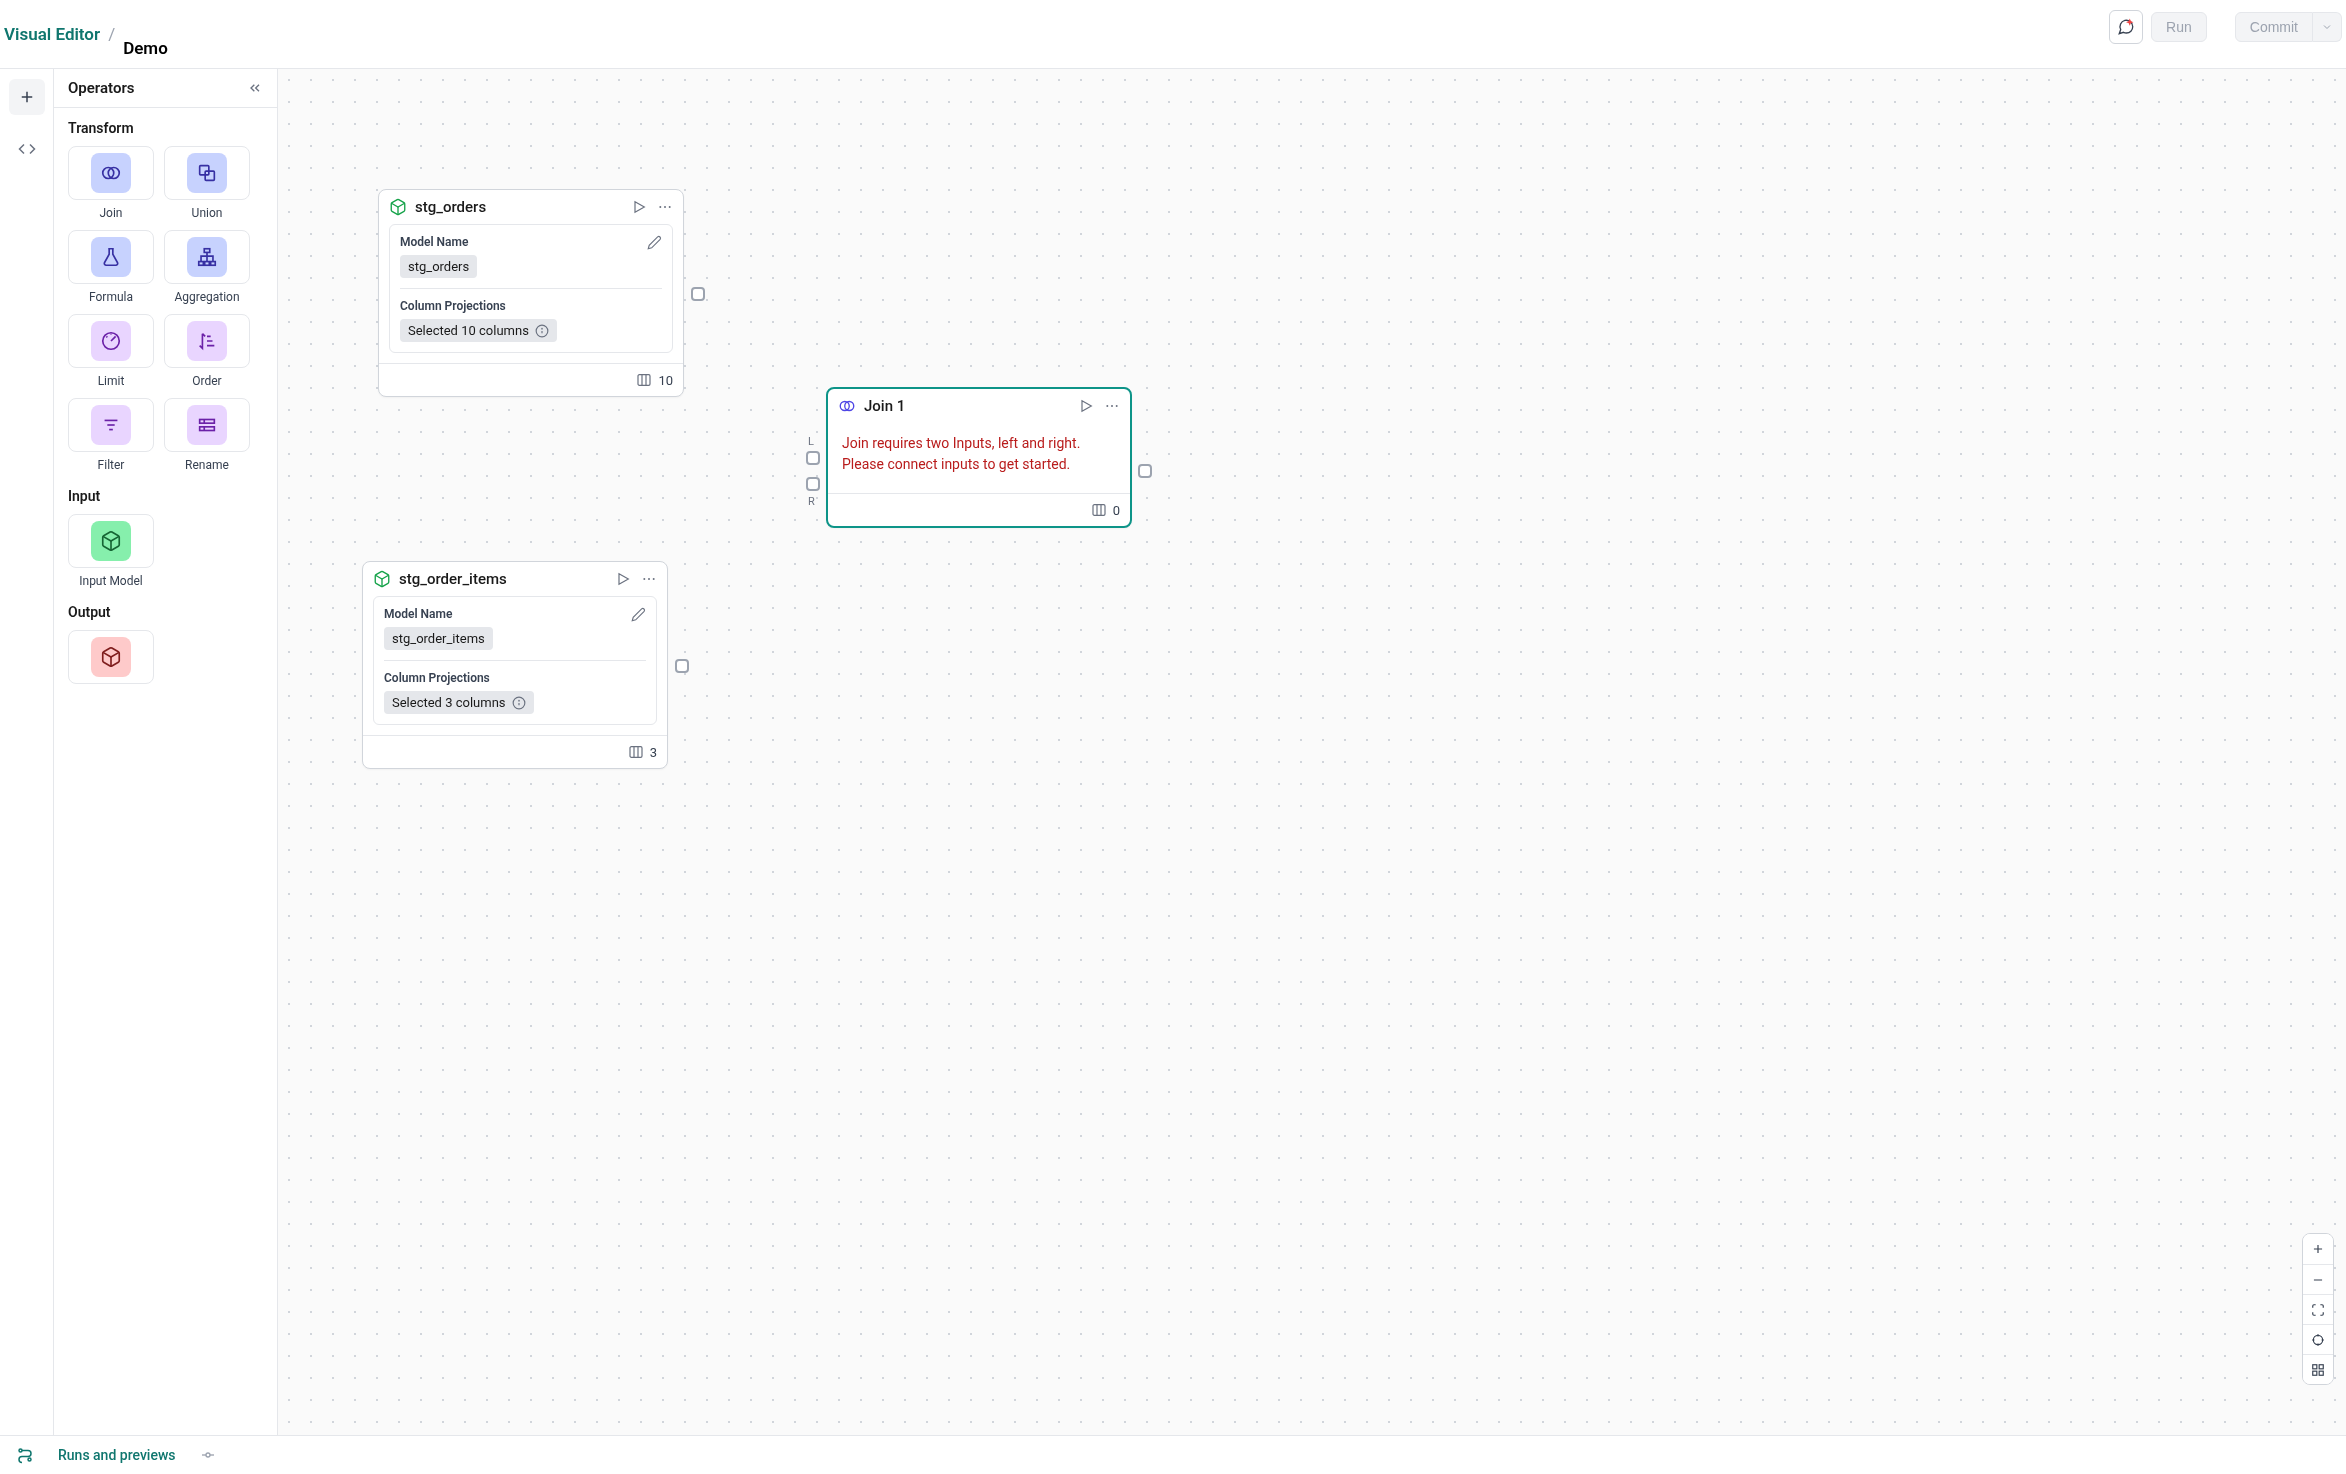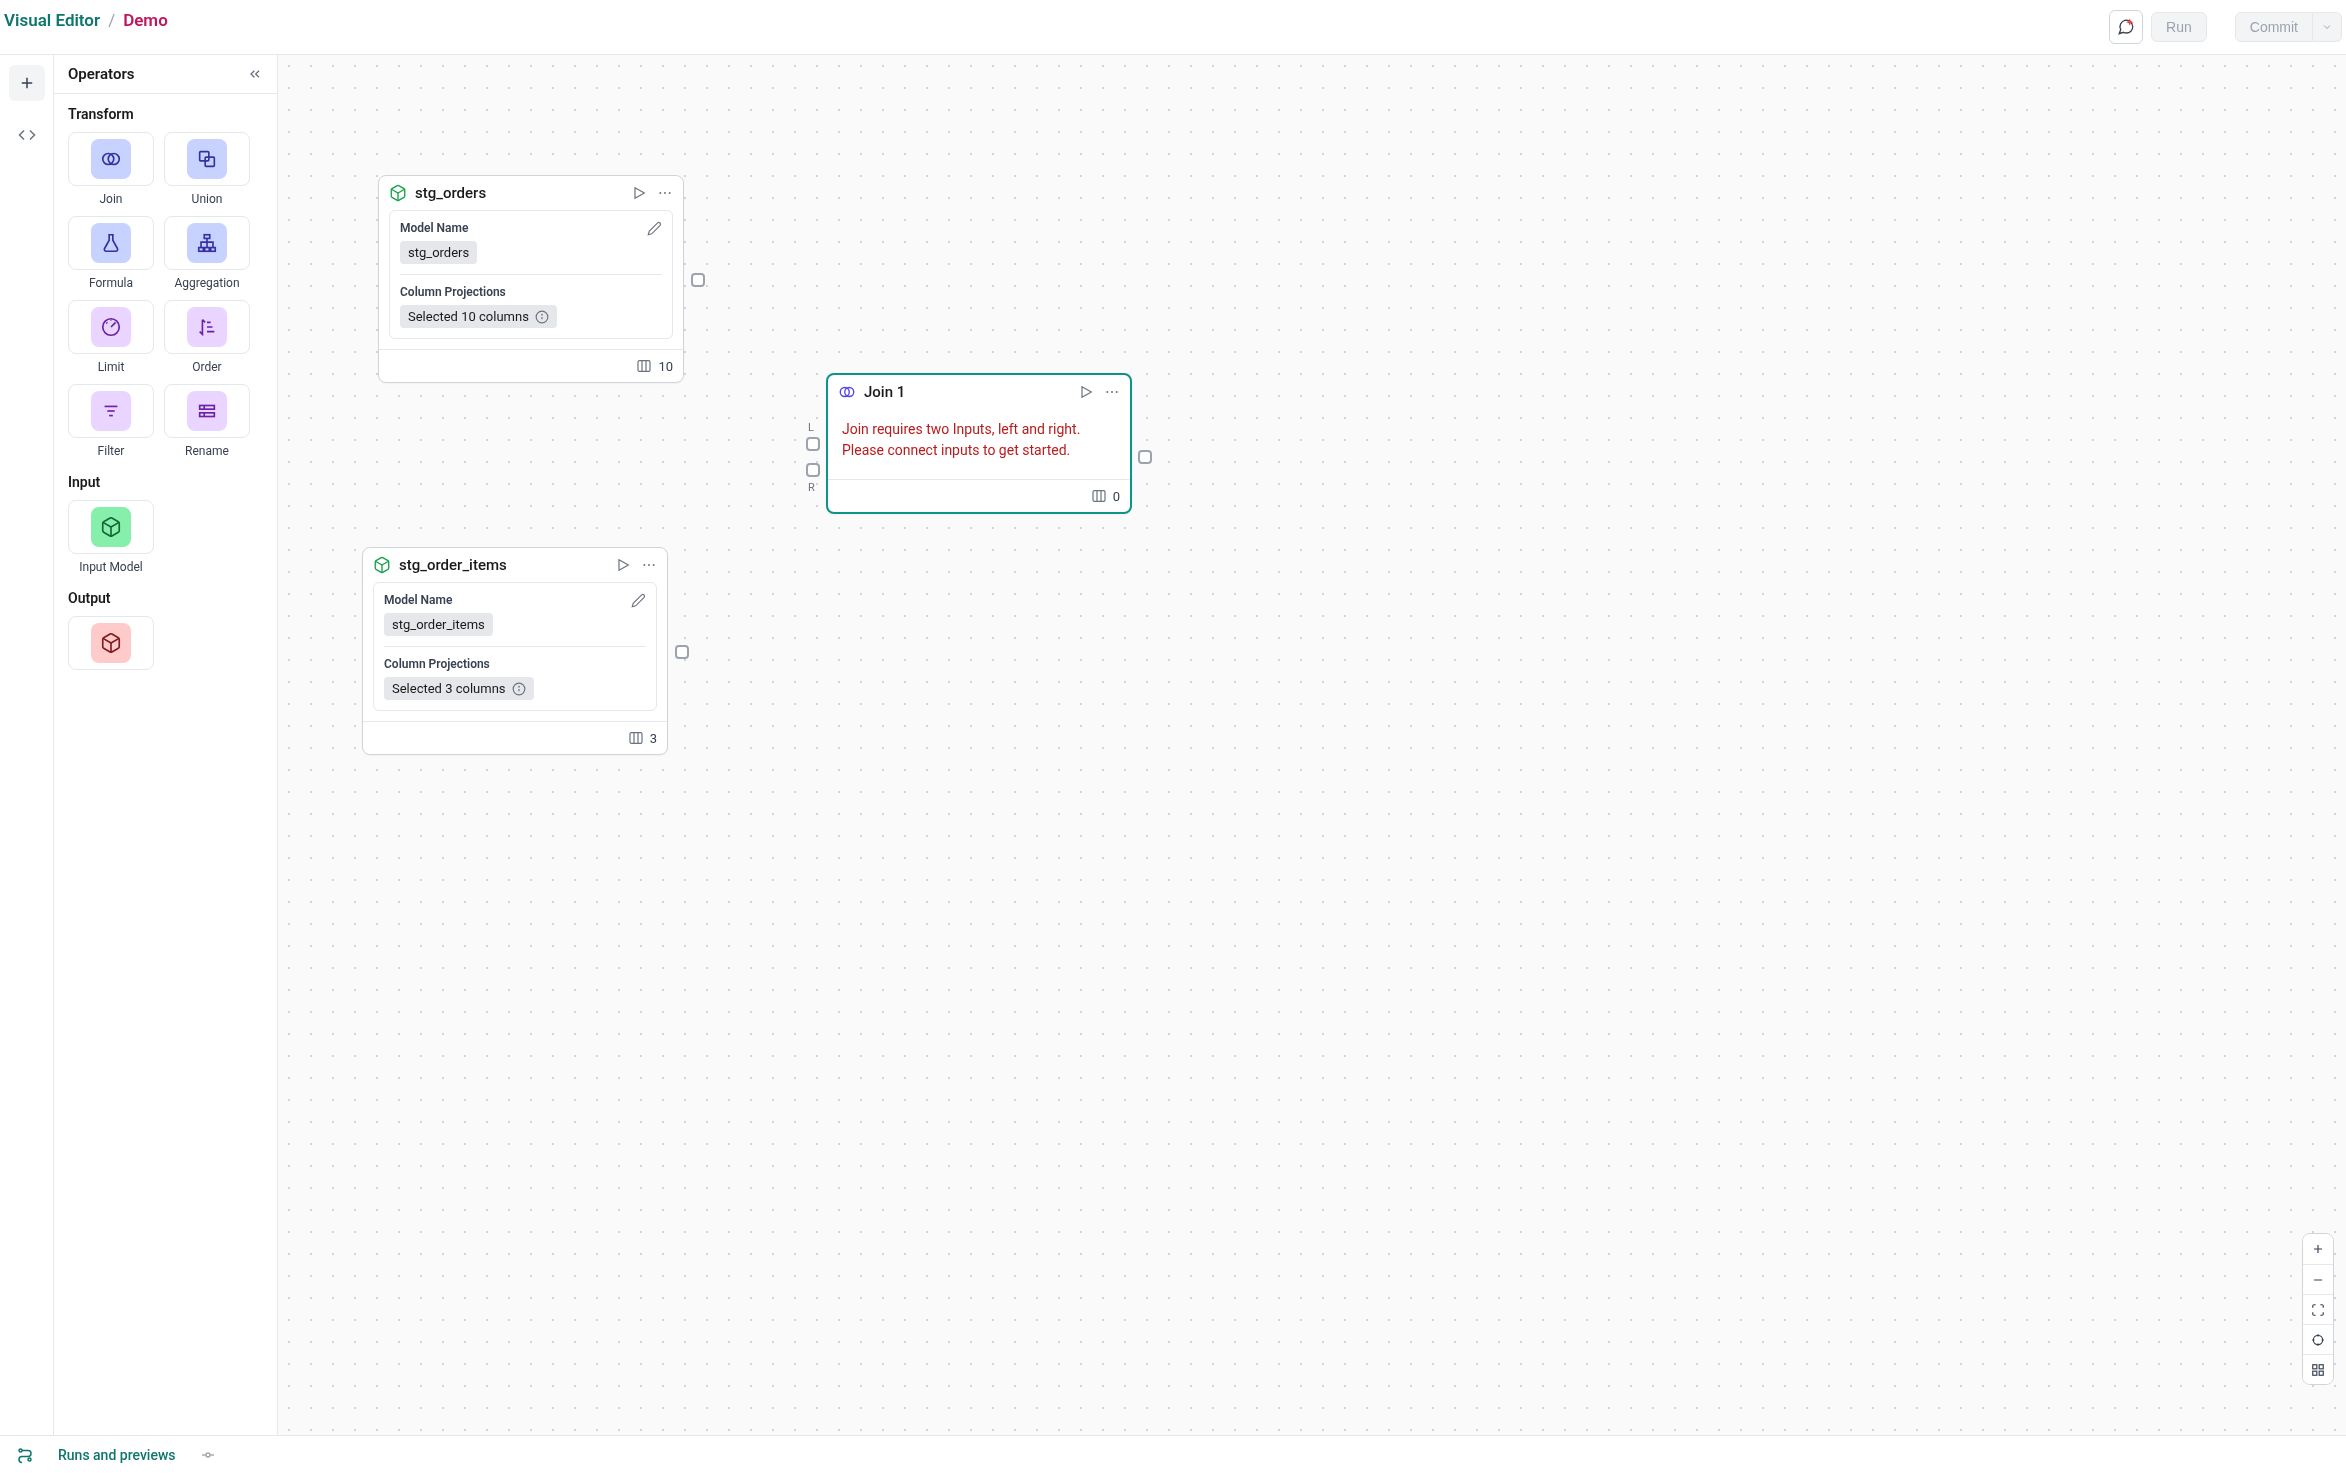--- a/index.html
+++ b/index.html
@@ -4,21 +4,21 @@
 <style>
 * { box-sizing: border-box; margin: 0; padding: 0; }
 body { font-family: -apple-system, BlinkMacSystemFont, "Segoe UI", Roboto, sans-serif; background: #fff; color: #1a1a1a; overflow: hidden; }
 .app { display: flex; flex-direction: column; height: 100vh; width: 100vw; }
 
 
 .header { display: flex; align-items: flex-start; justify-content: space-between; padding: 10px 4px; border-bottom: 1px solid #e5e7eb; }
 .breadcrumb { display: flex; align-items: center; gap: 8px; font-size: 17px; font-weight: 600; }
 .breadcrumb .product { color: #0f766e; }
 .breadcrumb .sep { color: #9ca3af; font-weight: 400; }
-.breadcrumb .page { color: #be185d; }
+.breadcrumb .page { color: #000000; margin-top: 28px; }
 .header-actions { display: flex; align-items: center; gap: 8px; }
 .icon-btn { display: inline-flex; align-items: center; justify-content: center; width: 34px; height: 34px; border: 1px solid #d1d5db; border-radius: 6px; background: #fff; cursor: pointer; }
 .btn { display: inline-flex; align-items: center; justify-content: center; padding: 6px 14px; border: 1px solid #e5e7eb; border-radius: 6px; background: #f3f4f6; color: #9ca3af; font-size: 14px; font-weight: 500; cursor: pointer; }
 .btn-group { display: flex; margin-left: 20px; }
 .btn-group .btn:first-child { border-top-right-radius: 0; border-bottom-right-radius: 0; }
 .btn-group .btn.caret { border-top-left-radius: 0; border-bottom-left-radius: 0; border-left: none; padding: 6px 8px; }
 
 
 .main { display: flex; flex: 1; overflow: hidden; }
 

